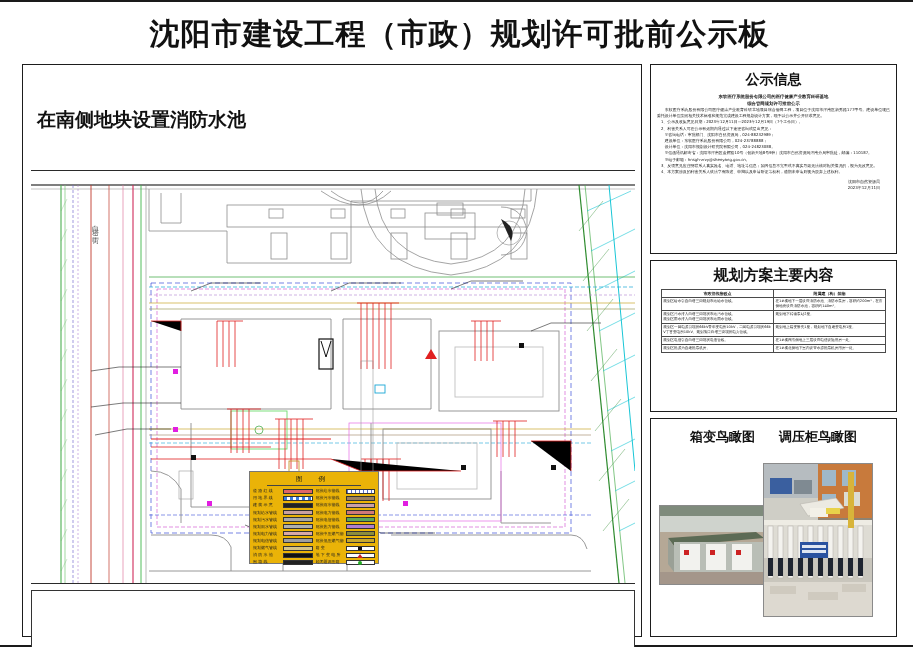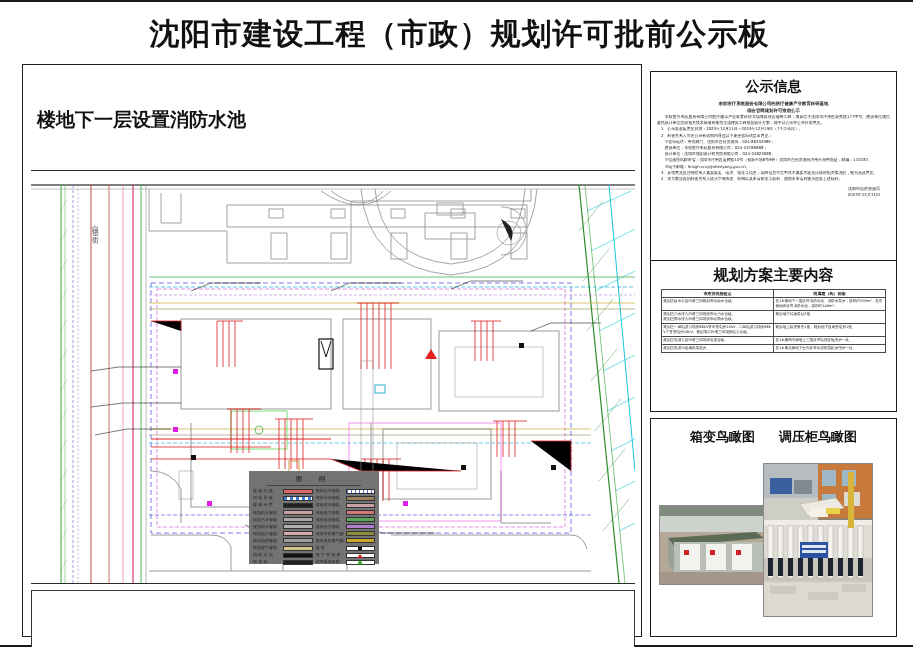--- a/index.html
+++ b/index.html
@@ -26,21 +26,21 @@
     font-size:30px;font-weight:bold;color:#111;
     letter-spacing:1px;white-space:nowrap;
     font-family:Liberation Mono, monospace;
   }
   
   .frame{
     position:absolute;box-sizing:border-box;
     border:1.6px solid #1d1d1d;background:#fff;
   }
   #left-frame{left:22px;top:62px;width:620px;height:573px;}
-  #right-top-frame{left:650px;top:62px;width:247px;height:190px;margin-top:7px;}
+  #right-top-frame{left:650px;top:62px;width:247px;height:190px;}
   #right-mid-frame{left:650px;top:258px;width:247px;height:152px;}
   #right-bot-frame{left:650px;top:416px;width:247px;height:219px;}
 
   
   .plan-title{
     position:absolute;left:14px;top:42px;
     font-size:19px;font-weight:bold;color:#111;white-space:nowrap;
   }
   .drawing-wrap{
     position:absolute;left:8px;top:105px;width:604px;height:412px;
@@ -52,21 +52,21 @@
     border:1.2px solid #333;background:#fff;box-sizing:border-box;
   }
   .drawing-svg{position:absolute;left:0;top:0;}
   .street-label{
     position:absolute;font-size:7px;color:#555;line-height:11px;
     writing-mode:vertical-rl;letter-spacing:4px;
   }
   
   .legend-box{
     position:absolute;left:218px;top:300px;width:130px;height:93px;
-    background:#737373;border:1px solid #777;box-sizing:border-box;
+    background:#eab308;border:1px solid #777;box-sizing:border-box;
     padding:2px 3px;
   }
   .legend-title{
     text-align:center;font-size:6.5px;color:#111;letter-spacing:7px;
     border-bottom:1px solid #444;padding-bottom:1px;margin:1px 14px 2px 14px;
   }
   .legend-cols{display:flex;gap:3px;}
   .legend-col{flex:1;display:flex;flex-direction:column;gap:0.6px;}
   .legend-row{display:flex;align-items:center;gap:2px;height:6.5px;}
   .legend-label{
@@ -124,21 +124,21 @@
 <body>
 
 <div class="poster">
 
   <div class="title-bar">
     <div class="title-text">沈阳市建设工程（市政）规划许可批前公示板</div>
   </div>
 
   <div class="frame" id="left-frame">
 
-    <div class="plan-title">楼地下一层设置消防水池</div>
+    <div class="plan-title">在南侧地块设置消防水池</div>
 
     <div class="drawing-wrap">
       <svg class="drawing-svg" width="604" height="412" viewBox="0 0 604 412">
         <rect x="0" y="0" width="604" height="412" fill="#ffffff"></rect>
 
         <line x1="0" y1="14" x2="604" y2="14" stroke="#555" stroke-width="1.4"></line>
         <line x1="0" y1="18" x2="604" y2="18" stroke="#9a9a9a" stroke-width="0.6"></line>
 
         <g>
           <line x1="30" y1="14" x2="30" y2="412" stroke="#4caf50" stroke-width="1.1"></line>

